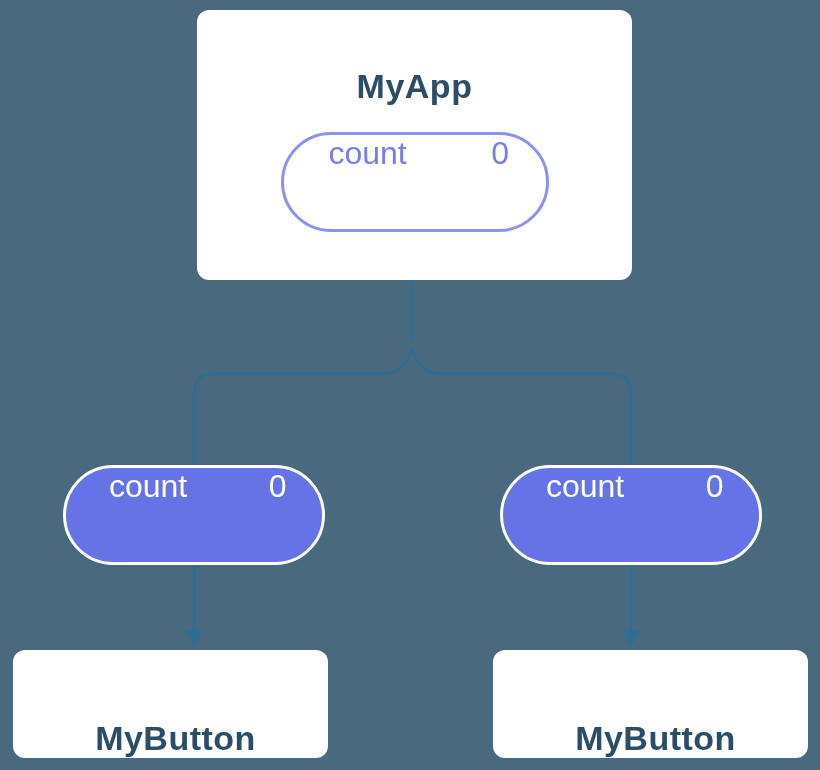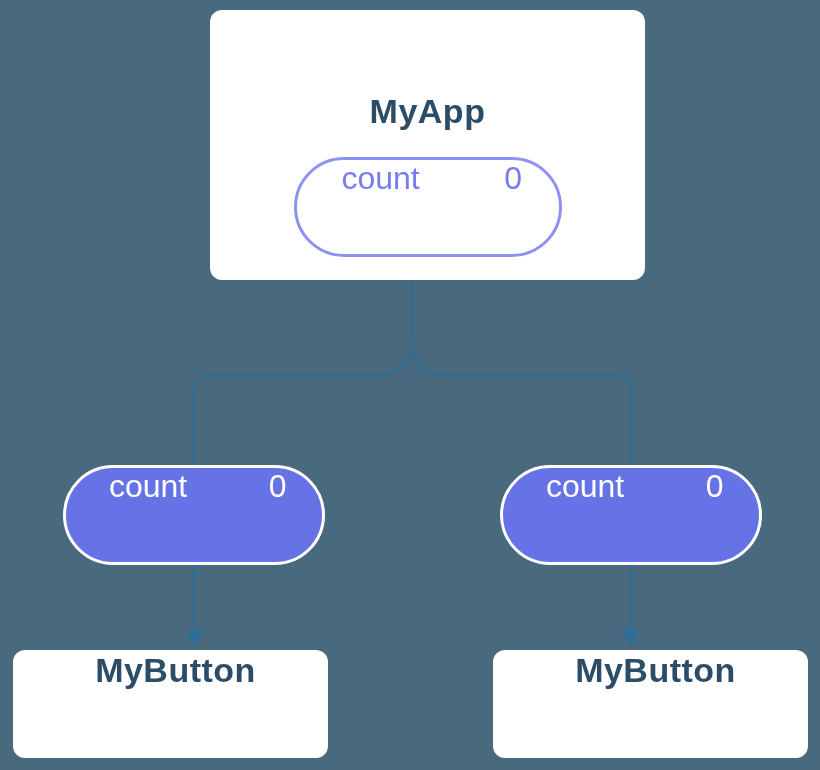--- a/index.html
+++ b/index.html
@@ -21,28 +21,28 @@
     z-index: 0;
   }
   .card {
     position: absolute;
     background: #ffffff;
     border-radius: 12px;
     z-index: 1;
     box-sizing: border-box;
   }
   .card-root {
-    left: 210px;
+    left: 197px;
     top: 10px;
     width: 435px;
     height: 270px;
     display: flex;
     flex-direction: column;
     align-items: center;
-    padding-top: 81px;
+    padding-top: 56px;
   }
   .card-title {
     font-size: 34px;
     font-weight: bold;
     color: #2b4d68;
     line-height: 40px;
     letter-spacing: 0.5px;
   }
   .pill {
     display: flex;
@@ -88,21 +88,21 @@
     display: flex;
     align-items: center;
     justify-content: center;
     font-size: 32px;
   }
   .card-leaf {
     top: 650px;
     width: 315px;
     height: 108px;
     display: flex;
-    align-items: flex-start;
+    align-items: flex-end;
     justify-content: center;
     padding-left: 10px;
   }
   .card-leaf-left  { left: 13px; }
   .card-leaf-right { left: 493px; }
 </style>
 </head>
 <body>
 
 <div class="canvas">

